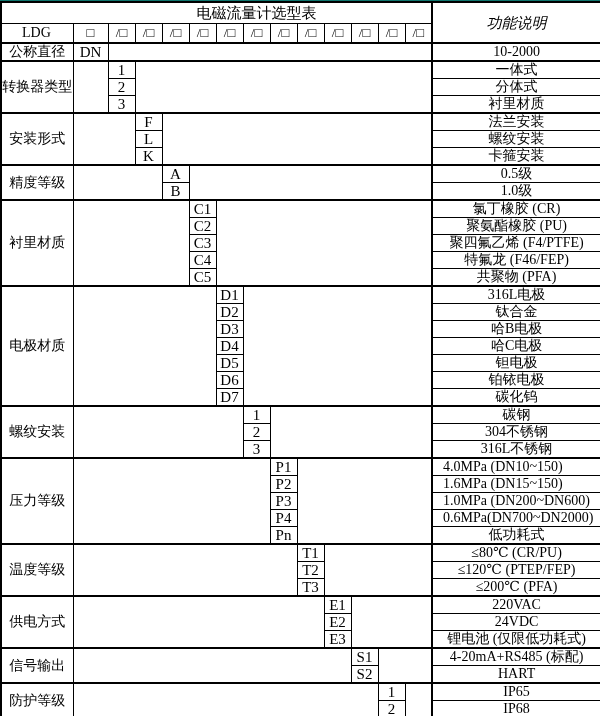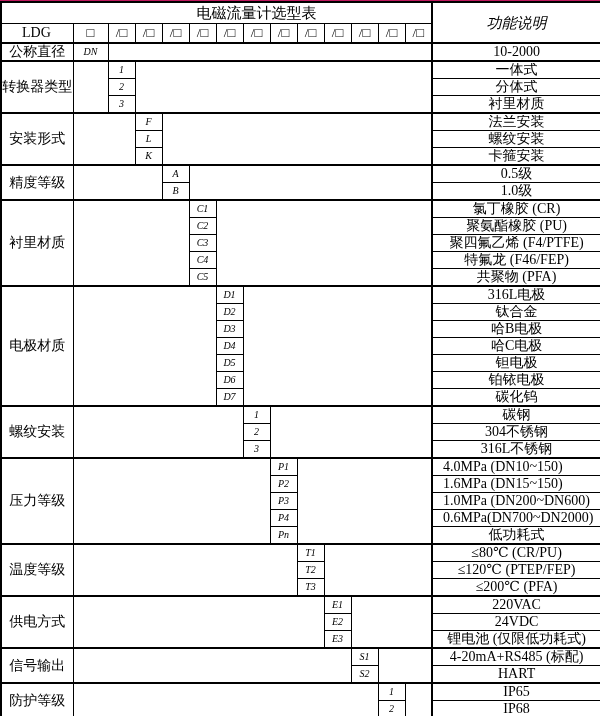--- a/index.html
+++ b/index.html
@@ -1,16 +1,16 @@
 <!DOCTYPE html>
 <html><head>
 <meta charset="utf-8">
 <style>
   html,body{margin:0;padding:0;background:#ffffff;}
-  .page{width:600px;height:716px;background:#be185d;box-sizing:border-box;padding-top:1px;}
+  .page{width:600px;height:716px;background:#0f766e;box-sizing:border-box;padding-top:1px;}
   table.sel{
     width:598px;margin:0 auto;
     border-collapse:collapse;table-layout:fixed;
     border:2px solid #000;background:#fff;
   }
   td,th{
     border:1px solid #000;
     padding:0;margin:0;
     font-family:"Liberation Serif","DejaVu Serif",serif;
     font-weight:normal;color:#000;
@@ -18,23 +18,23 @@
     text-align:center;vertical-align:middle;
     overflow:hidden;white-space:nowrap;
   }
   tr{height:16px;}
   tr.row-title{height:21px;}
   tr.row-ldg{height:20px;}
   th.title{font-size:15px;padding-left:80px;}
   th.func{border-left:2px solid #000;font-size:15px;font-style:italic;}
   td.c-label{font-size:14px;}
   td.c-label.ldg{text-align:left;padding-left:20px;}
-  td.c-code{font-size:10px;font-style:italic;}
+  td.c-code{font-size:15px;}
   td.c-box{font-size:13px;}
-  td.c-desc{border-left:2px solid #000;font-size:14px;border-radius:9px;}
+  td.c-desc{border-left:2px solid #000;font-size:14px;}
   td.c-desc.left{text-align:left;padding-left:10px;}
   tr.section-start > td{border-top:2px solid #000;}
 </style>
 </head>
 <body>
 
 <div class="page">
   <table class="sel">
     <colgroup>
       <col style="width:72px">

